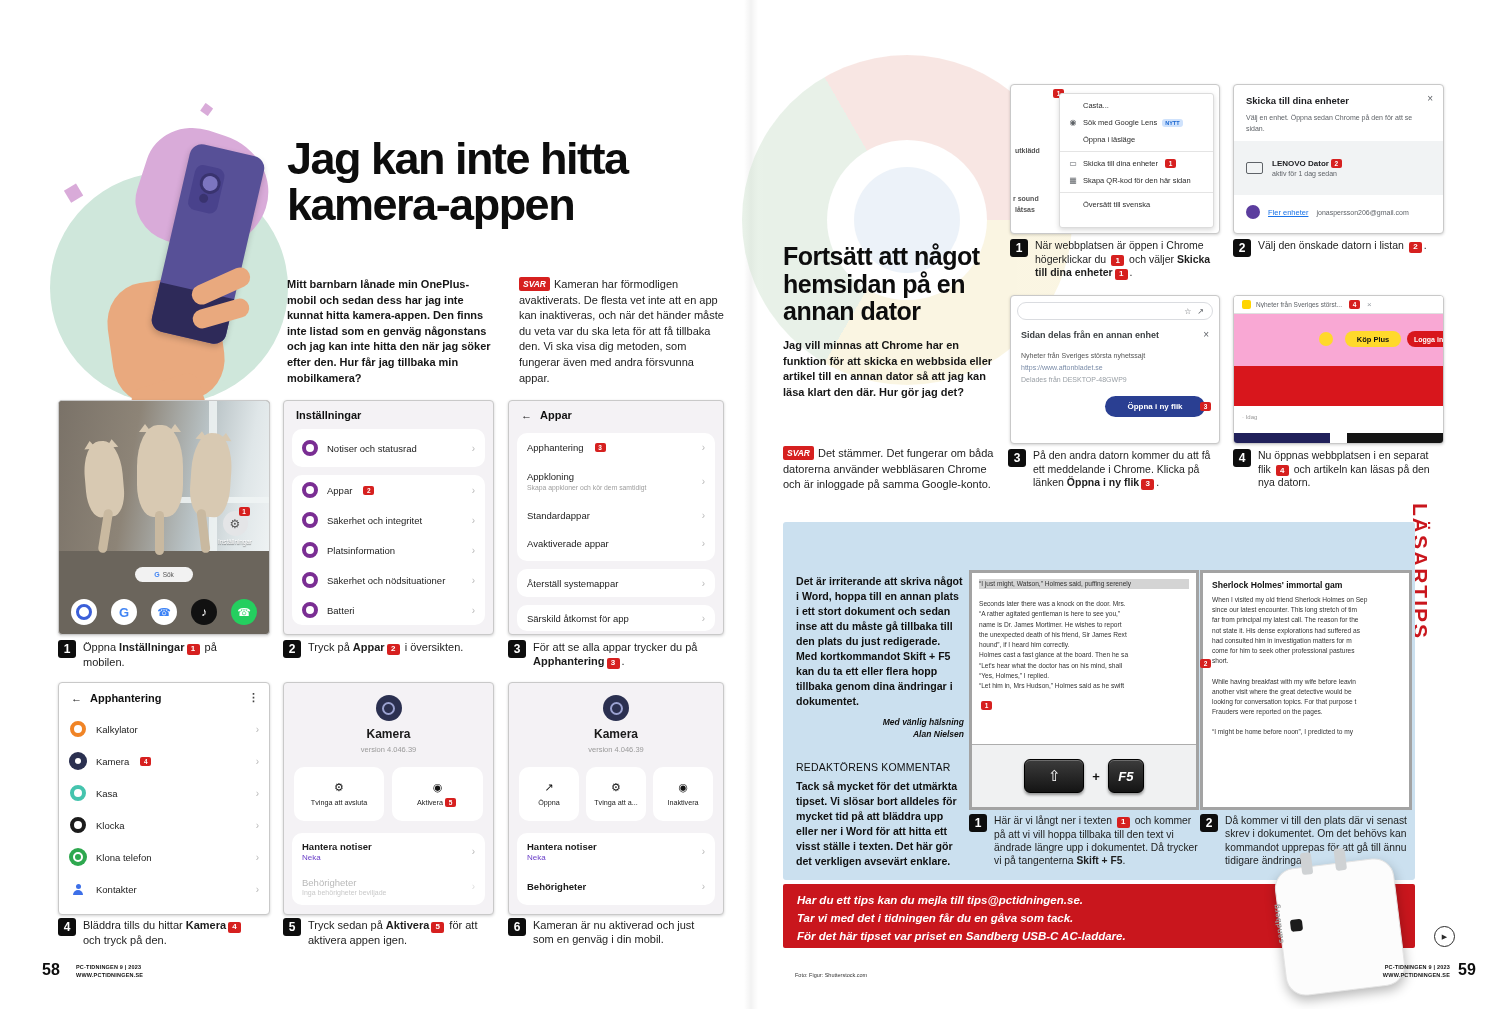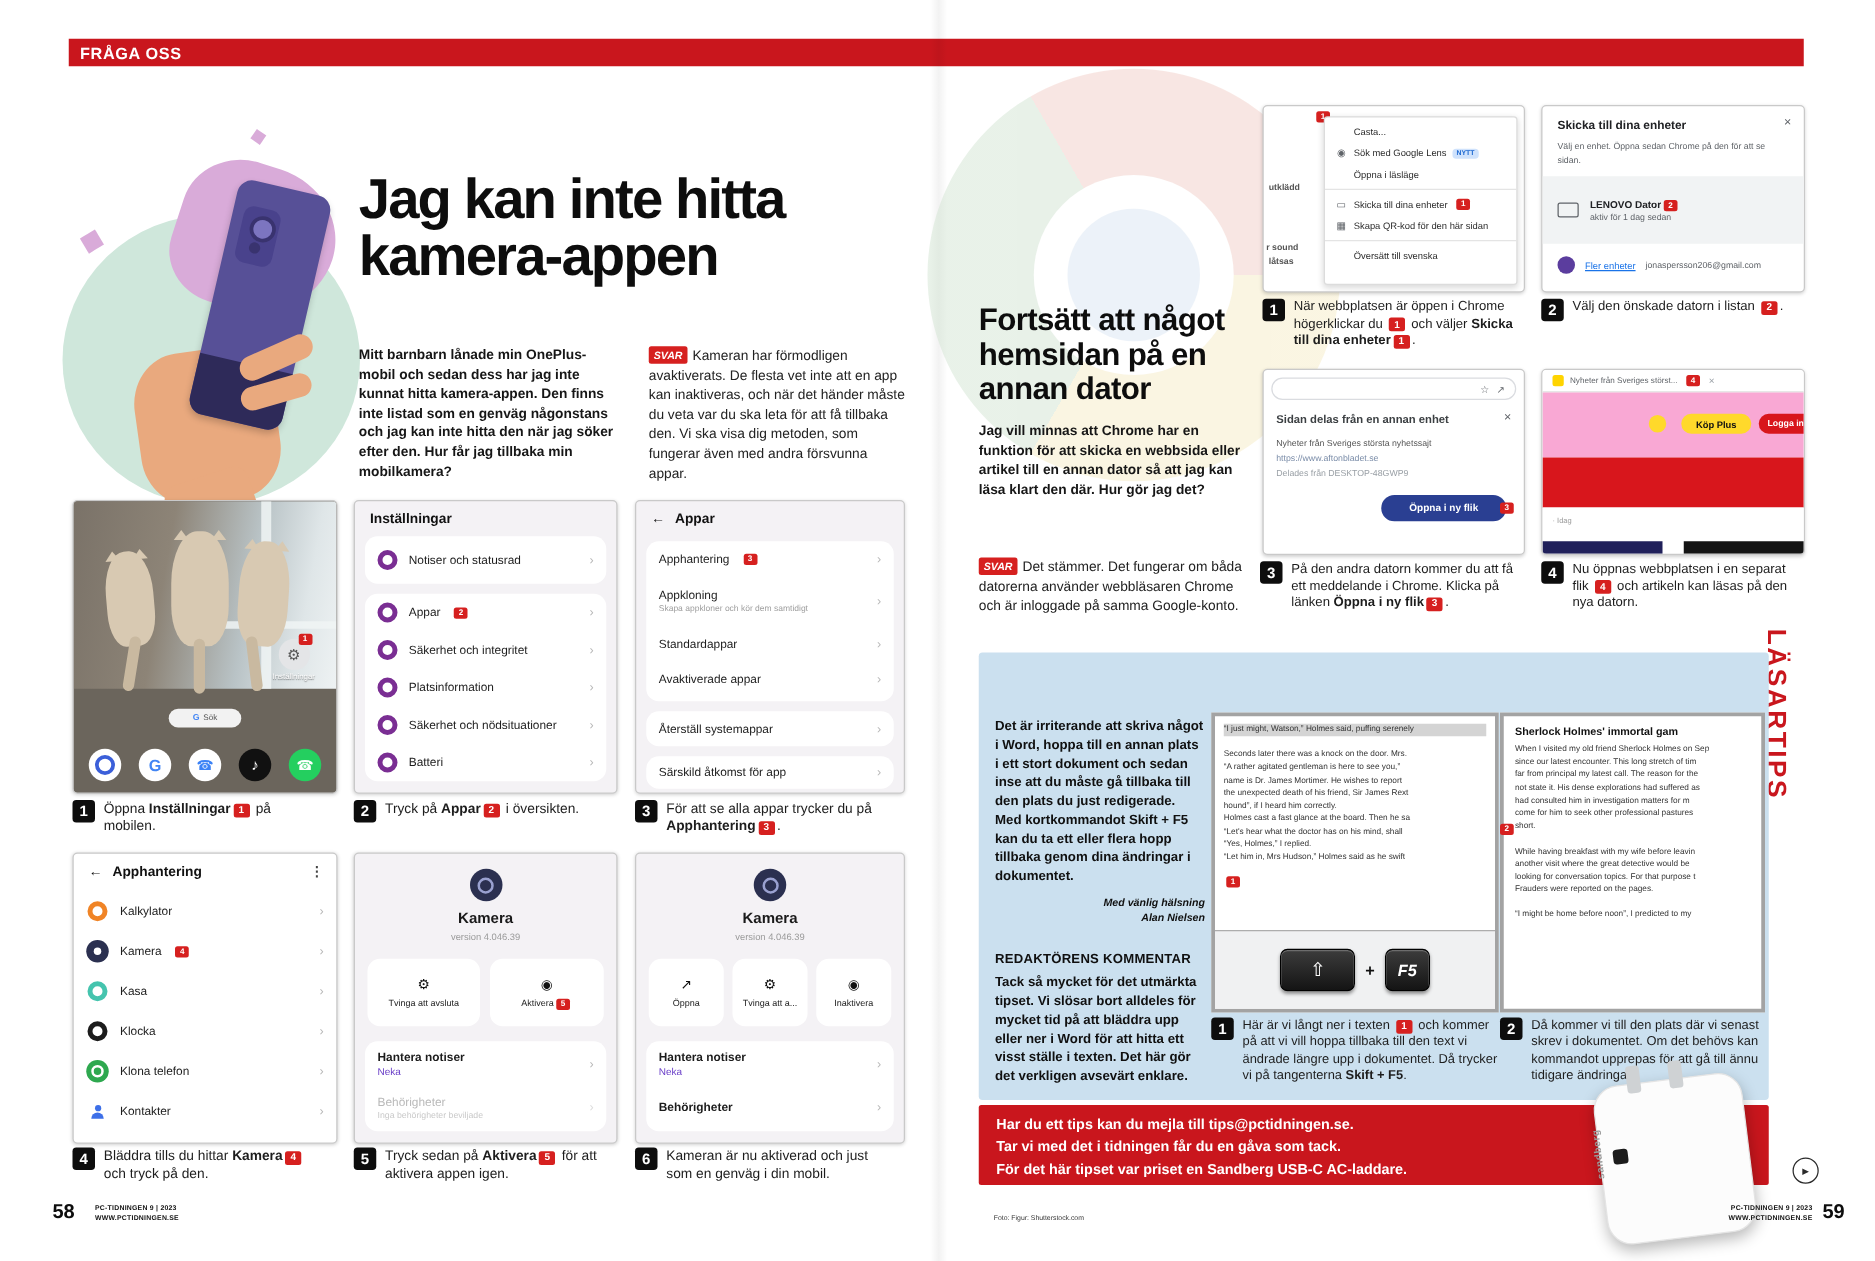--- a/index.html
+++ b/index.html
@@ -44,21 +44,21 @@
   
   .wbox{left:783px;top:522px;width:632px;height:358px;background:#cbe0ef;border-radius:3px}
   .wb-t{position:absolute;left:13px;top:7px;font-size:21.5px;font-weight:700;letter-spacing:-.3px;color:#0c0c0c}
   .wb-col{position:absolute;left:13px;width:168px;font-size:10.6px;font-weight:700;line-height:1.42;color:#101010}
   .doc{position:absolute;background:#fff;border:3px solid #a3a3a3}
   .dl{font-size:6.6px;line-height:1.55;color:#333;white-space:nowrap;overflow:hidden;min-height:10px}
   .dl.hl{background:#d4d4d4}
   .key{background:linear-gradient(#3c3c3c,#141414);border:1px solid #000;border-radius:6px;color:#fff;display:flex;align-items:center;justify-content:center;box-shadow:inset 0 1px 0 rgba(255,255,255,.25),0 2px 3px rgba(0,0,0,.4)}
   
   .rbanner{left:783px;top:884px;width:632px;height:64px;background:#c9161d;border-radius:2px}
-  .rbanner div{position:absolute;left:14px;top:8px;color:#fff;font-size:11.5px;font-weight:800;line-height:1.55}
+  .rbanner div{position:absolute;left:14px;top:8px;color:#fff;font-size:11.5px;font-weight:800;font-style:italic;line-height:1.55}
   
   .ghost{left:742px;top:55px;width:330px;height:330px;border-radius:50%;opacity:.5;
          background:conic-gradient(from -30deg,#f2cfc8 0 120deg,#f6ecc6 120deg 240deg,#d2e4d2 240deg 360deg)}
   .ghost i{position:absolute;inset:85px;background:#fff;border-radius:50%}
   .ghost em{position:absolute;inset:112px;background:#dbe7f4;border-radius:50%}
   
   .tinyfoot{font-size:5.5px;font-weight:700;line-height:1.45;color:#111;letter-spacing:.2px}
   .pageno{font-size:16px;font-weight:800;color:#0d0d0d}
   .lasartips{left:1408px;top:503px;writing-mode:vertical-rl;font-size:21px;font-weight:800;color:#c9161d;letter-spacing:2px}
   .dock{position:absolute;left:12px;right:12px;bottom:9px;display:flex;justify-content:space-between}
@@ -72,23 +72,20 @@
   .glyph{font-size:11px;color:#111}
   .searchpill{position:absolute;left:50%;transform:translateX(-50%);top:166px;width:58px;height:15px;background:rgba(250,250,250,.95);border-radius:8px;display:flex;align-items:center;justify-content:center;gap:3px}
   .omni{position:absolute;left:6px;top:6px;right:6px;height:16px;border:1px solid #dadce0;border-radius:9px;background:#fff;display:flex;align-items:center;justify-content:flex-end;gap:6px;padding:0 8px;color:#5f6368;font-size:8px}
   .bluebtn{position:absolute;right:14px;top:100px;width:100px;height:21px;background:#2a3f92;border-radius:11px;color:#fff;font-size:8px;font-weight:700;display:flex;align-items:center;justify-content:center}
 </style>
 </head>
 <body>
 
 <div id="spread">
 
-  <div class="abs tb">
-    <span>FRÅGA OSS</span>
-  </div>
   <div class="abs fold"></div>
 
   <div class="abs ghost">
       <i></i>
       <em></em>
     </div>
 
   <div class="abs" style="left:42px;top:80px;width:250px;height:330px">
     <div class="abs" style="left:8px;top:92px;width:238px;height:232px;background:#cfe7db;border-radius:50%"></div>
     <div class="abs" style="left:98px;top:52px;width:128px;height:118px;background:#d9abd9;border-radius:46% 56% 62% 40%;transform:rotate(18deg)"></div>
@@ -512,21 +509,21 @@
 
     <div class="wb-col" style="top:52px">
       <span>Det är irriterande att skriva något i Word, hoppa till en annan plats i ett stort dokument och sedan inse att du måste gå tillbaka till den plats du just redigerade. Med kortkommandot Skift + F5 kan du ta ett eller flera hopp tillbaka genom dina ändringar i dokumentet.</span>
       <div style="text-align:right;font-style:italic;font-size:8.5px;margin-top:8px;line-height:1.4">
         <div>Med vänlig hälsning</div>
         <div>Alan Nielsen</div>
       </div>
     </div>
 
     <div class="wb-col" style="top:238px">
-      <div style="font-size:10.5px;font-weight:700;letter-spacing:.2px;margin-bottom:4px">REDAKTÖRENS KOMMENTAR</div>
+      <div style="font-size:10.5px;font-weight:400;letter-spacing:.2px;margin-bottom:4px">REDAKTÖRENS KOMMENTAR</div>
       <span>Tack så mycket för det utmärkta tipset. Vi slösar bort alldeles för mycket tid på att bläddra upp eller ner i Word för att hitta ett visst ställe i texten. Det här gör det verkligen avsevärt enklare.</span>
     </div>
 
     <div class="doc" style="left:186px;top:48px;width:224px;height:234px">
       <div class="abs" style="left:7px;right:7px;top:6px">
         <div class="dl hl">“I just might, Watson,” Holmes said, puffing serenely</div>
         <div class="dl"></div>
         <div class="dl">Seconds later there was a knock on the door. Mrs.</div>
         <div class="dl">“A rather agitated gentleman is here to see you,”</div>
         <div class="dl">name is Dr. James Mortimer. He wishes to report</div>

